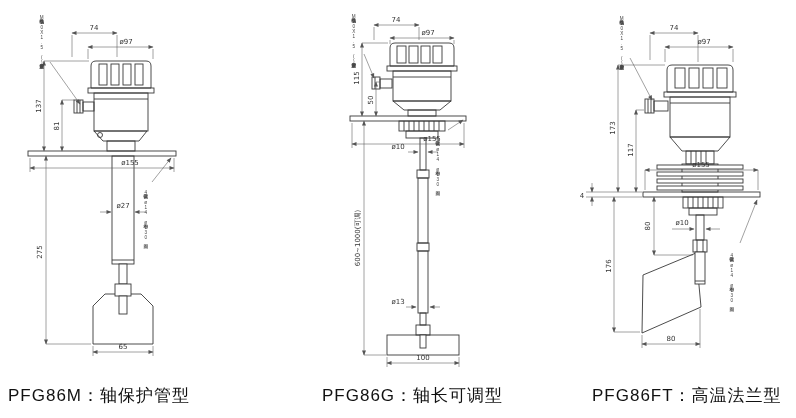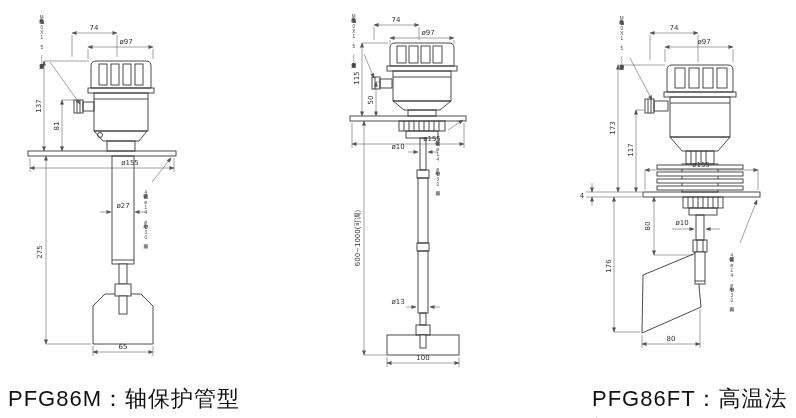--- a/index.html
+++ b/index.html
@@ -3,21 +3,21 @@
 <meta charset="utf-8">
 <style>
   html,body{margin:0;padding:0;background:#fff;}
   .canvas{position:relative;width:796px;height:418px;background:#fff;overflow:hidden;
           font-family:"Liberation Sans",sans-serif;}
   .fig{position:absolute;text-align:center;}
   .fig svg{position:absolute;left:0;top:0;}
   .vlabel{position:absolute;writing-mode:vertical-rl;text-orientation:upright;
           font-size:4.6px;line-height:1.35;color:#444;letter-spacing:0;white-space:nowrap;}
   .vlabel span{display:inline-block;}
-  .caption{position:absolute;top:384px;font-size:22px;color:#111;letter-spacing:1px;
+  .caption{position:absolute;top:384px;font-size:17px;color:#111;letter-spacing:1px;
            font-family:"Liberation Sans",sans-serif;}
   .ol{stroke:#383838;stroke-width:0.9;fill:none;}
   .ol .wf{fill:#ffffff;}
   .dim line,.dim path{stroke:#555;stroke-width:0.55;fill:none;}
   .dt{font-size:7px;fill:#333;font-family:"DejaVu Sans",sans-serif;}
 </style>
 </head>
 <body>
 
 <div class="canvas">
@@ -284,15 +284,16 @@
       <span>电缆引线孔M20X1.5</span>
       <span>(按订货要求选定)</span>
     </div>
     <div class="vlabel" style="left:198px;top:244px;height:68px">
       <span>安装螺孔4-ø14</span>
       <span>均布于ø130圆周</span>
     </div>
   </div>
 
   <div class="caption" style="left:8px">PFG86M：轴保护管型</div>
+  <div class="caption" style="left:322px">PFG86G：轴长可调型</div>
   <div class="caption" style="left:592px">PFG86FT：高温法兰型</div>
 
 </div>
 
 </body></html>

